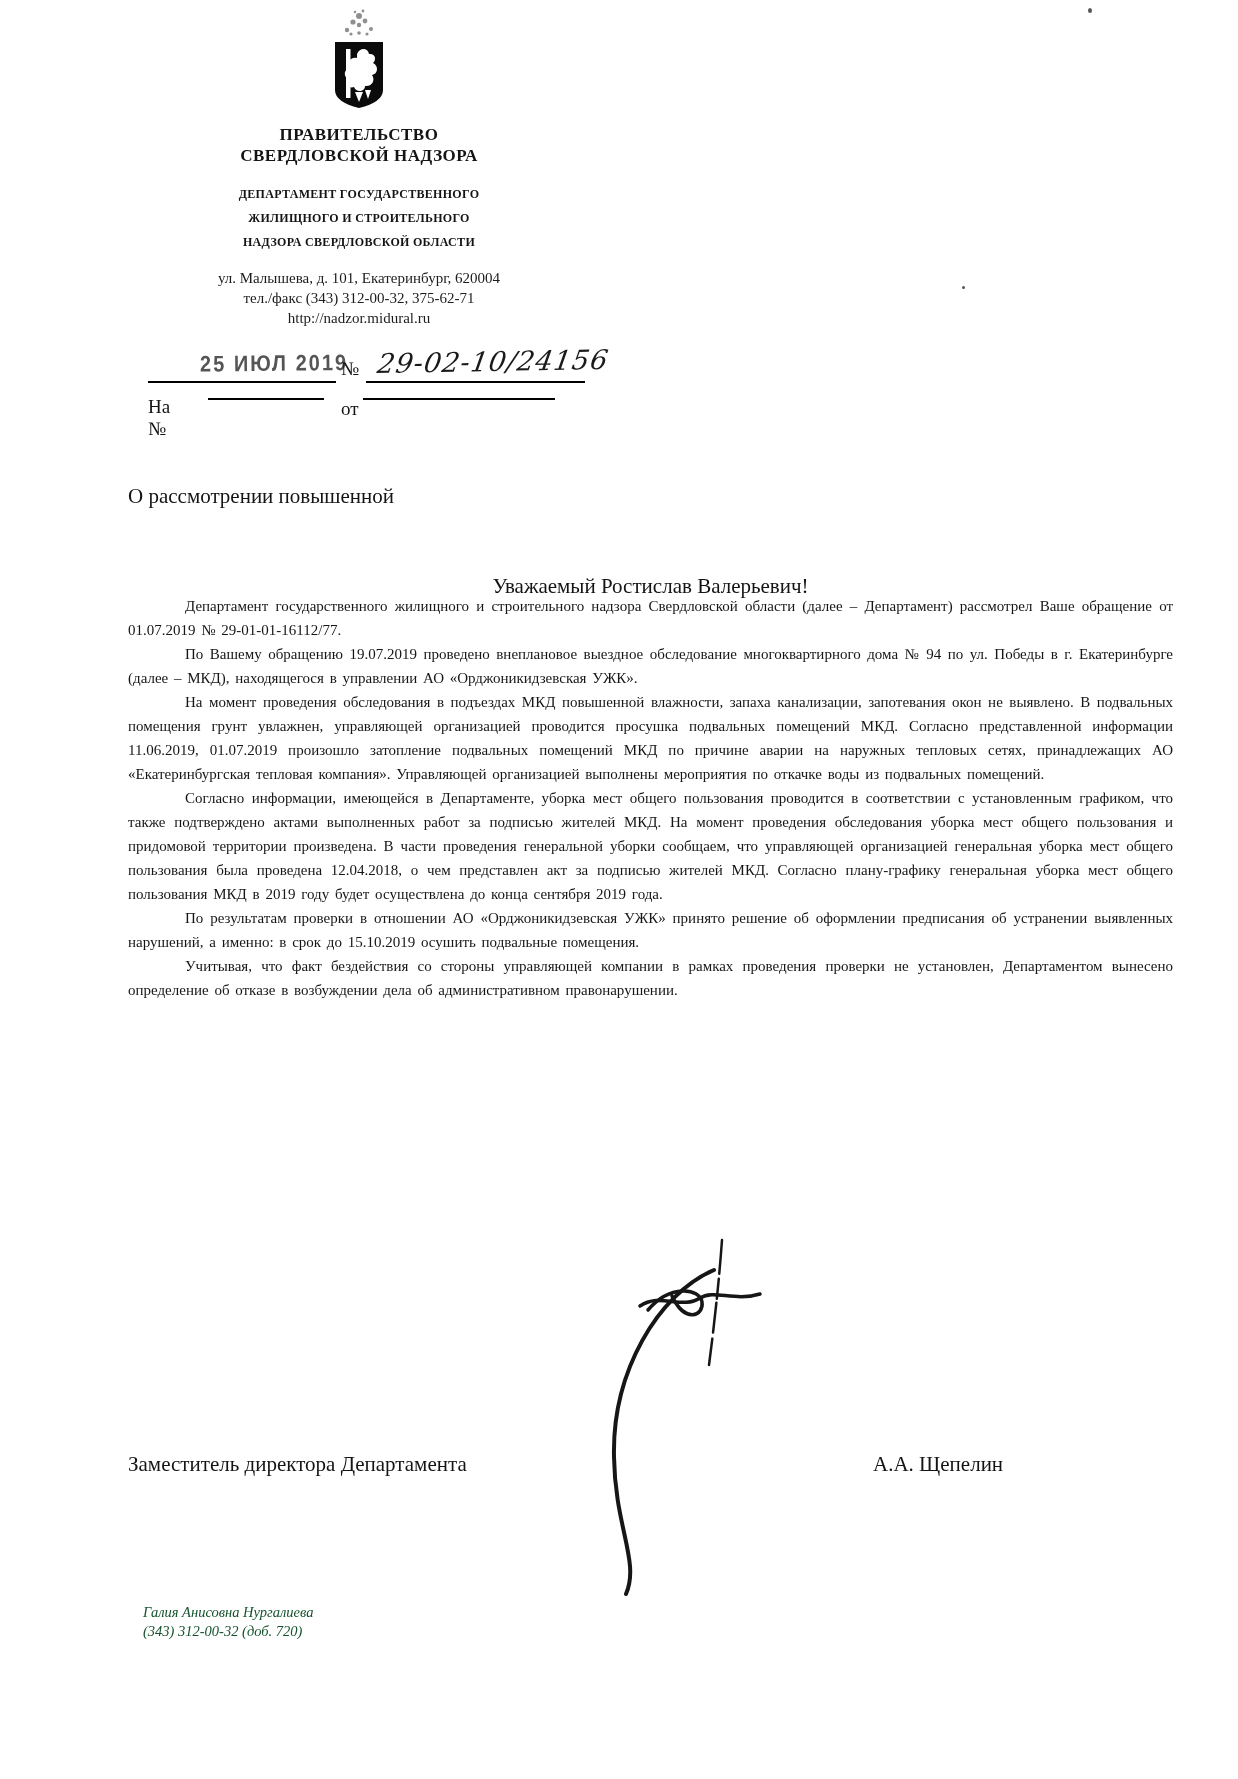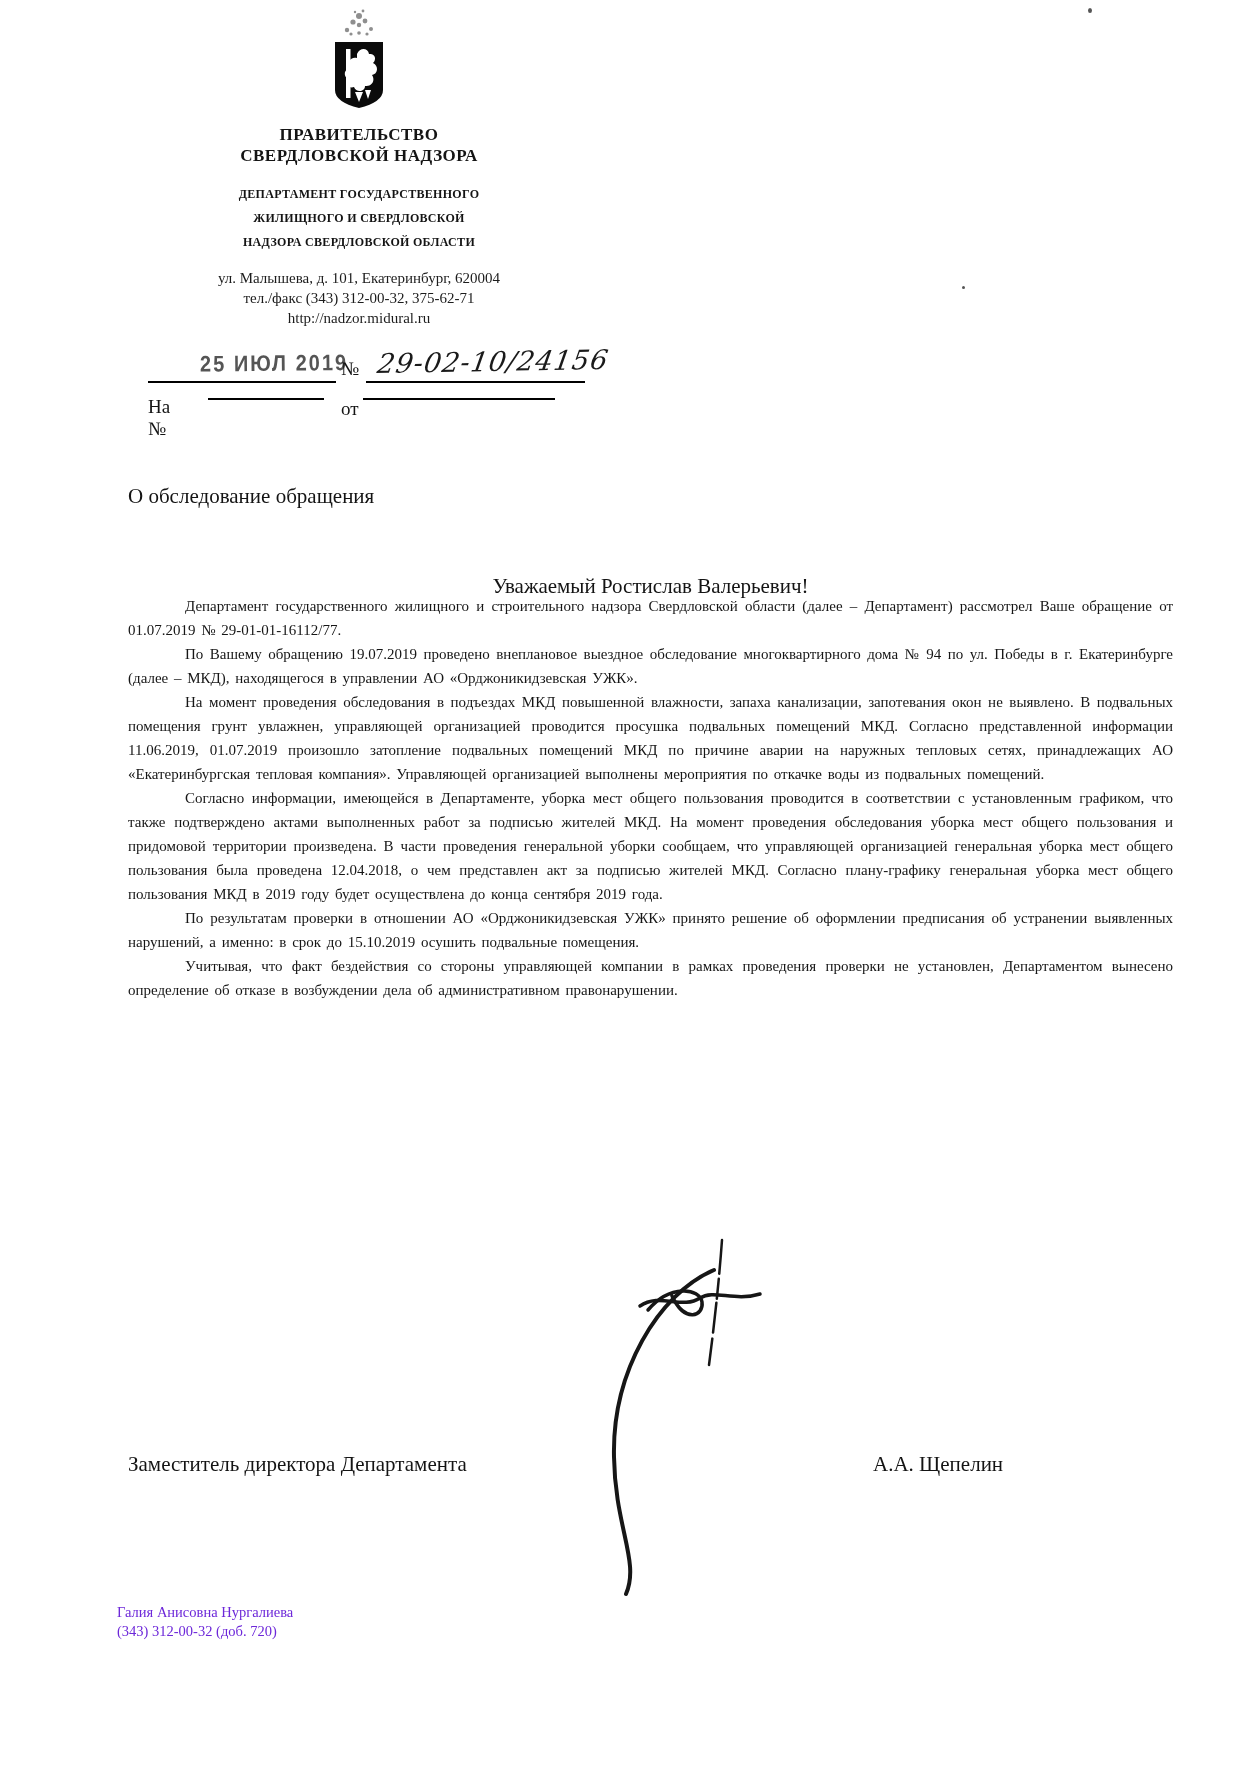--- a/index.html
+++ b/index.html
@@ -60,21 +60,21 @@
     position:absolute;left:128px;top:594px;width:1045px;
     font-size:15px;line-height:24px;color:#161616;
     text-align:justify;
   }
   .body-text p{margin:0;text-indent:57px;word-spacing:2px;}
   
   .sig-row-label{position:absolute;left:128px;top:1452px;font-size:21px;}
   .sig-name{position:absolute;left:873px;top:1452px;width:300px;text-align:left;font-size:21px;}
   .sig-svg{position:absolute;left:588px;top:1232px;}
   
-  .footer{position:absolute;left:117px;top:1603px;font-size:14.5px;line-height:19px;color:#6d28d9;}
+  .footer{position:absolute;left:143px;top:1603px;font-size:14.5px;line-height:19px;color:#14532d;font-style:italic;}
   
   .speck{position:absolute;background:#555;border-radius:50%;}
   .speck1{left:1088px;top:8px;width:4px;height:5px;}
   .speck2{left:962px;top:286px;width:3px;height:3px;}
 </style>
 </head>
 <body>
 
 <div class="page">
 
@@ -99,21 +99,21 @@
       <rect x="13" y="9" width="4.5" height="49" fill="#fff"></rect>
       <path d="M24,14 c3,-7 11,-6 12,0 c6,-1 8,5 4,9 c6,3 5,11 -1,12 c4,6 -1,12 -7,11 c0,6 -9,7 -11,1 c-5,2 -9,-3 -6,-8 c-5,-3 -4,-10 2,-11 c-4,-5 1,-12 7,-10 Z" fill="#ffffff"></path>
       <path d="M22,52 l4,10 4,-10 Z M32,50 l3,9 3,-9 Z" fill="#ffffff"></path>
     </svg>
     <div class="gov-block">
       <div class="gov-line">ПРАВИТЕЛЬСТВО</div>
       <div class="gov-line">СВЕРДЛОВСКОЙ НАДЗОРА</div>
     </div>
     <div class="dep-block">
       <div class="dep-line">ДЕПАРТАМЕНТ ГОСУДАРСТВЕННОГО</div>
-      <div class="dep-line">ЖИЛИЩНОГО И СВЕРДЛОВСКОЙ</div>
+      <div class="dep-line">ЖИЛИЩНОГО И СТРОИТЕЛЬНОГО</div>
       <div class="dep-line">НАДЗОРА СВЕРДЛОВСКОЙ ОБЛАСТИ</div>
     </div>
     <div class="addr-block">
       <div class="addr-line">ул. Малышева, д. 101, Екатеринбург, 620004</div>
       <div class="addr-line">тел./факс (343) 312-00-32, 375-62-71</div>
       <div class="addr-line">http://nadzor.midural.ru</div>
     </div>
   </div>
 
   <div class="ref-area">
@@ -122,21 +122,21 @@
     <div class="no-label">№</div>
     <div class="hand-number">29-02-10/24156</div>
     <div class="underline-b"></div>
     <div class="na-label">На №</div>
     <div class="underline-c"></div>
     <div class="ot-label">от</div>
     <div class="underline-d"></div>
   </div>
 
 
-  <div class="subject">О обследование обращения</div>
+  <div class="subject">О рассмотрении повышенной</div>
   <div class="salutation">Уважаемый Ростислав Валерьевич!</div>
 
   <div class="body-text">
     <p>Департамент государственного жилищного и строительного надзора Свердловской области (далее – Департамент) рассмотрел Ваше обращение от 01.07.2019 № 29-01-01-16112/77.</p>
     <p>По Вашему обращению 19.07.2019 проведено внеплановое выездное обследование многоквартирного дома № 94 по ул. Победы в г. Екатеринбурге (далее – МКД), находящегося в управлении АО «Орджоникидзевская УЖК».</p>
     <p>На момент проведения обследования в подъездах МКД повышенной влажности, запаха канализации, запотевания окон не выявлено. В подвальных помещения грунт увлажнен, управляющей организацией проводится просушка подвальных помещений МКД. Согласно представленной информации 11.06.2019, 01.07.2019 произошло затопление подвальных помещений МКД по причине аварии на наружных тепловых сетях, принадлежащих АО «Екатеринбургская тепловая компания». Управляющей организацией выполнены мероприятия по откачке воды из подвальных помещений.</p>
     <p>Согласно информации, имеющейся в Департаменте, уборка мест общего пользования проводится в соответствии с установленным графиком, что также подтверждено актами выполненных работ за подписью жителей МКД. На момент проведения обследования уборка мест общего пользования и придомовой территории произведена. В части проведения генеральной уборки сообщаем, что управляющей организацией генеральная уборка мест общего пользования была проведена 12.04.2018, о чем представлен акт за подписью жителей МКД. Согласно плану-графику генеральная уборка мест общего пользования МКД в 2019 году будет осуществлена до конца сентября 2019 года.</p>
     <p>По результатам проверки в отношении АО «Орджоникидзевская УЖК» принято решение об оформлении предписания об устранении выявленных нарушений, а именно: в срок до 15.10.2019 осушить подвальные помещения.</p>
     <p>Учитывая, что факт бездействия со стороны управляющей компании в рамках проведения проверки не установлен, Департаментом вынесено определение об отказе в возбуждении дела об административном правонарушении.</p>
   </div>

